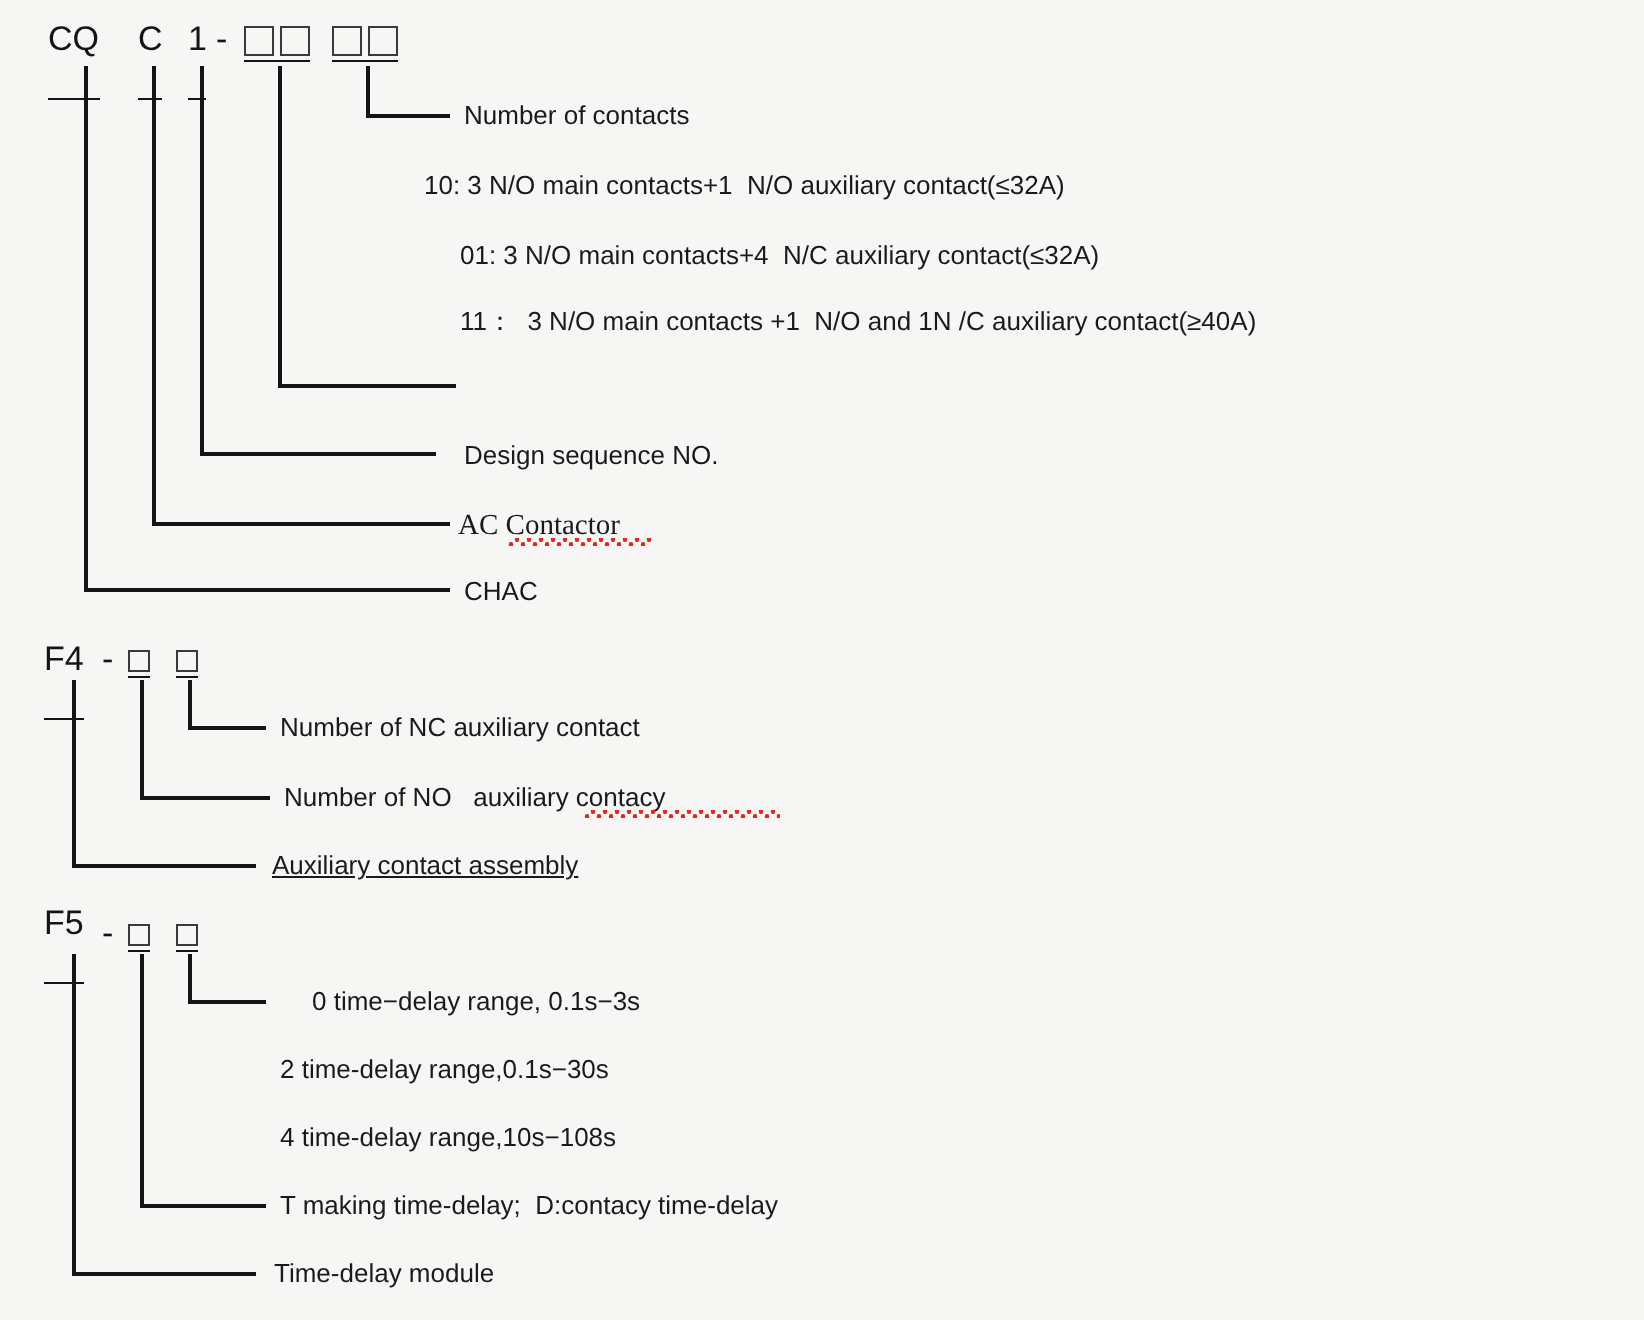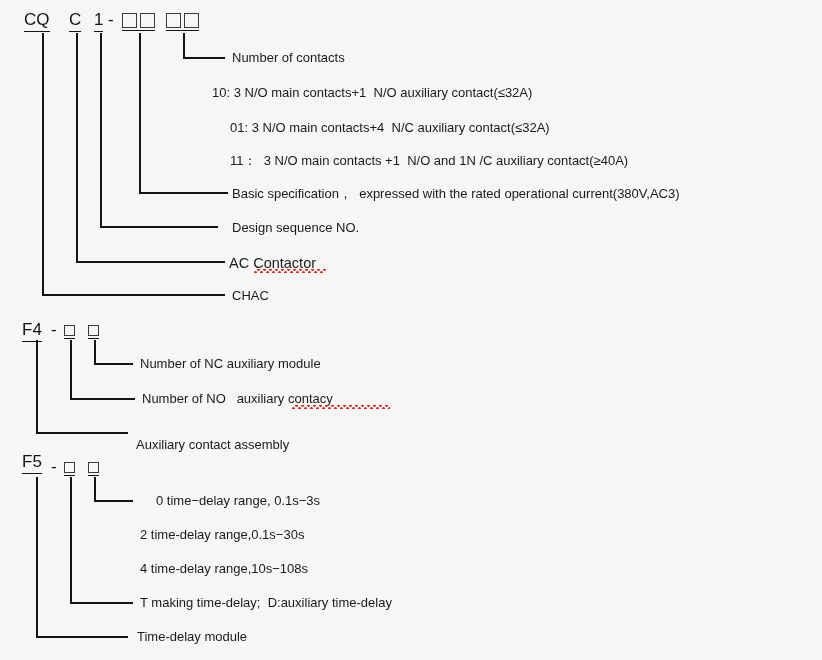--- a/index.html
+++ b/index.html
@@ -22,21 +22,21 @@
   
   .code-token {
     position: absolute;
     font-size: 17px;
     line-height: 20px;
     white-space: pre;
     color: #141414;
   }
   .code-token.underlined {
     border-bottom: 1.5px solid #141414;
-    padding-bottom: 1px;
+    padding-bottom: 19px;
   }
   .sq-group {
     position: absolute;
     display: flex;
     gap: 3px;
     border-bottom: 1.5px solid #141414;
     padding-bottom: 2px;
   }
   .sq {
     display: block;
@@ -110,23 +110,22 @@
   <i class="hline" style="left:183px; top:57px;  width:42px;"></i>
   <i class="hline" style="left:139px; top:192px; width:89px;"></i>
   <i class="hline" style="left:100px; top:226px; width:118px;"></i>
   <i class="hline" style="left:76px;  top:261px; width:149px;"></i>
   <i class="hline" style="left:42px;  top:294px; width:183px;"></i>
 
   <span class="label sz15" style="left:232px; top:49px;">Number of contacts</span>
   <span class="label sz15" style="left:212px; top:84px;">10: 3 N/O main contacts+1  N/O auxiliary contact(≤32A)</span>
   <span class="label sz15" style="left:230px; top:119px;">01: 3 N/O main contacts+4  N/C auxiliary contact(≤32A)</span>
   <span class="label sz15" style="left:230px; top:152px;">11：  3 N/O main contacts +1  N/O and 1N /C auxiliary contact(≥40A)</span>
-  <span class="label sz15" style="left:232px; top:185px;">Basic specification，  expressed with the rated operational current(380V,AC3)</span>
   <span class="label sz15" style="left:232px; top:219px;">Design sequence NO.</span>
-  <span class="label" style="left:229px; top:254px;">AC Contactor</span>
+  <span class="label" style="left:229px; top:254px;font-family:Liberation Serif, serif;">AC Contactor</span>
   <i class="squiggle" style="left:254px; top:269px; width:72px;"></i>
   <span class="label sz15" style="left:232px; top:287px;">CHAC</span>
 
   <span class="code-token underlined" style="left:22px; top:320px;text-align:right;">F4</span>
   <span class="code-token" style="left:51px; top:320px;">-</span>
 
   <span class="sq-one" style="left:64px; top:325px;">
     <i class="sq small"></i>
   </span>
   <span class="sq-one" style="left:88px; top:325px;">
@@ -134,24 +133,24 @@
   </span>
 
   <i class="vline" style="left:36px; top:340px; height:93px;"></i>
   <i class="vline" style="left:70px; top:340px; height:59px;"></i>
   <i class="vline" style="left:94px; top:340px; height:24px;"></i>
 
   <i class="hline" style="left:94px; top:363px; width:39px;"></i>
   <i class="hline" style="left:70px; top:398px; width:65px;"></i>
   <i class="hline" style="left:36px; top:432px; width:92px;"></i>
 
-  <span class="label sz15" style="left:140px; top:355px;">Number of NC auxiliary module</span>
+  <span class="label sz15" style="left:140px; top:355px;">Number of NC auxiliary contact</span>
   <span class="label sz15" style="left:142px; top:390px;">Number of NO   auxiliary contacy</span>
   <i class="squiggle" style="left:292px; top:405px; width:98px;"></i>
-  <span class="label sz15" style="left:136px; top:436px;">Auxiliary contact assembly</span>
+  <span class="label sz15" style="left:136px; top:424px;text-decoration:underline;">Auxiliary contact assembly</span>
 
   <span class="code-token underlined" style="left:22px; top:452px;">F5</span>
   <span class="code-token" style="left:51px; top:457px;">-</span>
 
   <span class="sq-one" style="left:64px; top:462px;">
     <i class="sq small"></i>
   </span>
   <span class="sq-one" style="left:88px; top:462px;">
     <i class="sq small"></i>
   </span>
@@ -160,16 +159,16 @@
   <i class="vline" style="left:70px; top:477px; height:126px;"></i>
   <i class="vline" style="left:94px; top:477px; height:24px;"></i>
 
   <i class="hline" style="left:94px; top:500px; width:39px;"></i>
   <i class="hline" style="left:70px; top:602px; width:63px;"></i>
   <i class="hline" style="left:36px; top:636px; width:92px;"></i>
 
   <span class="label sz15" style="left:140px; top:492px;margin-left:16px;">0 time−delay range, 0.1s−3s</span>
   <span class="label sz15" style="left:140px; top:526px;">2 time-delay range,0.1s−30s</span>
   <span class="label sz15" style="left:140px; top:560px;">4 time-delay range,10s−108s</span>
-  <span class="label sz15" style="left:140px; top:594px;">T making time-delay;  D:auxiliary time-delay</span>
+  <span class="label sz15" style="left:140px; top:594px;">T making time-delay;  D:contacy time-delay</span>
   <span class="label sz15" style="left:137px; top:628px;">Time-delay module</span>
 
 </div>
 
 </body></html>

